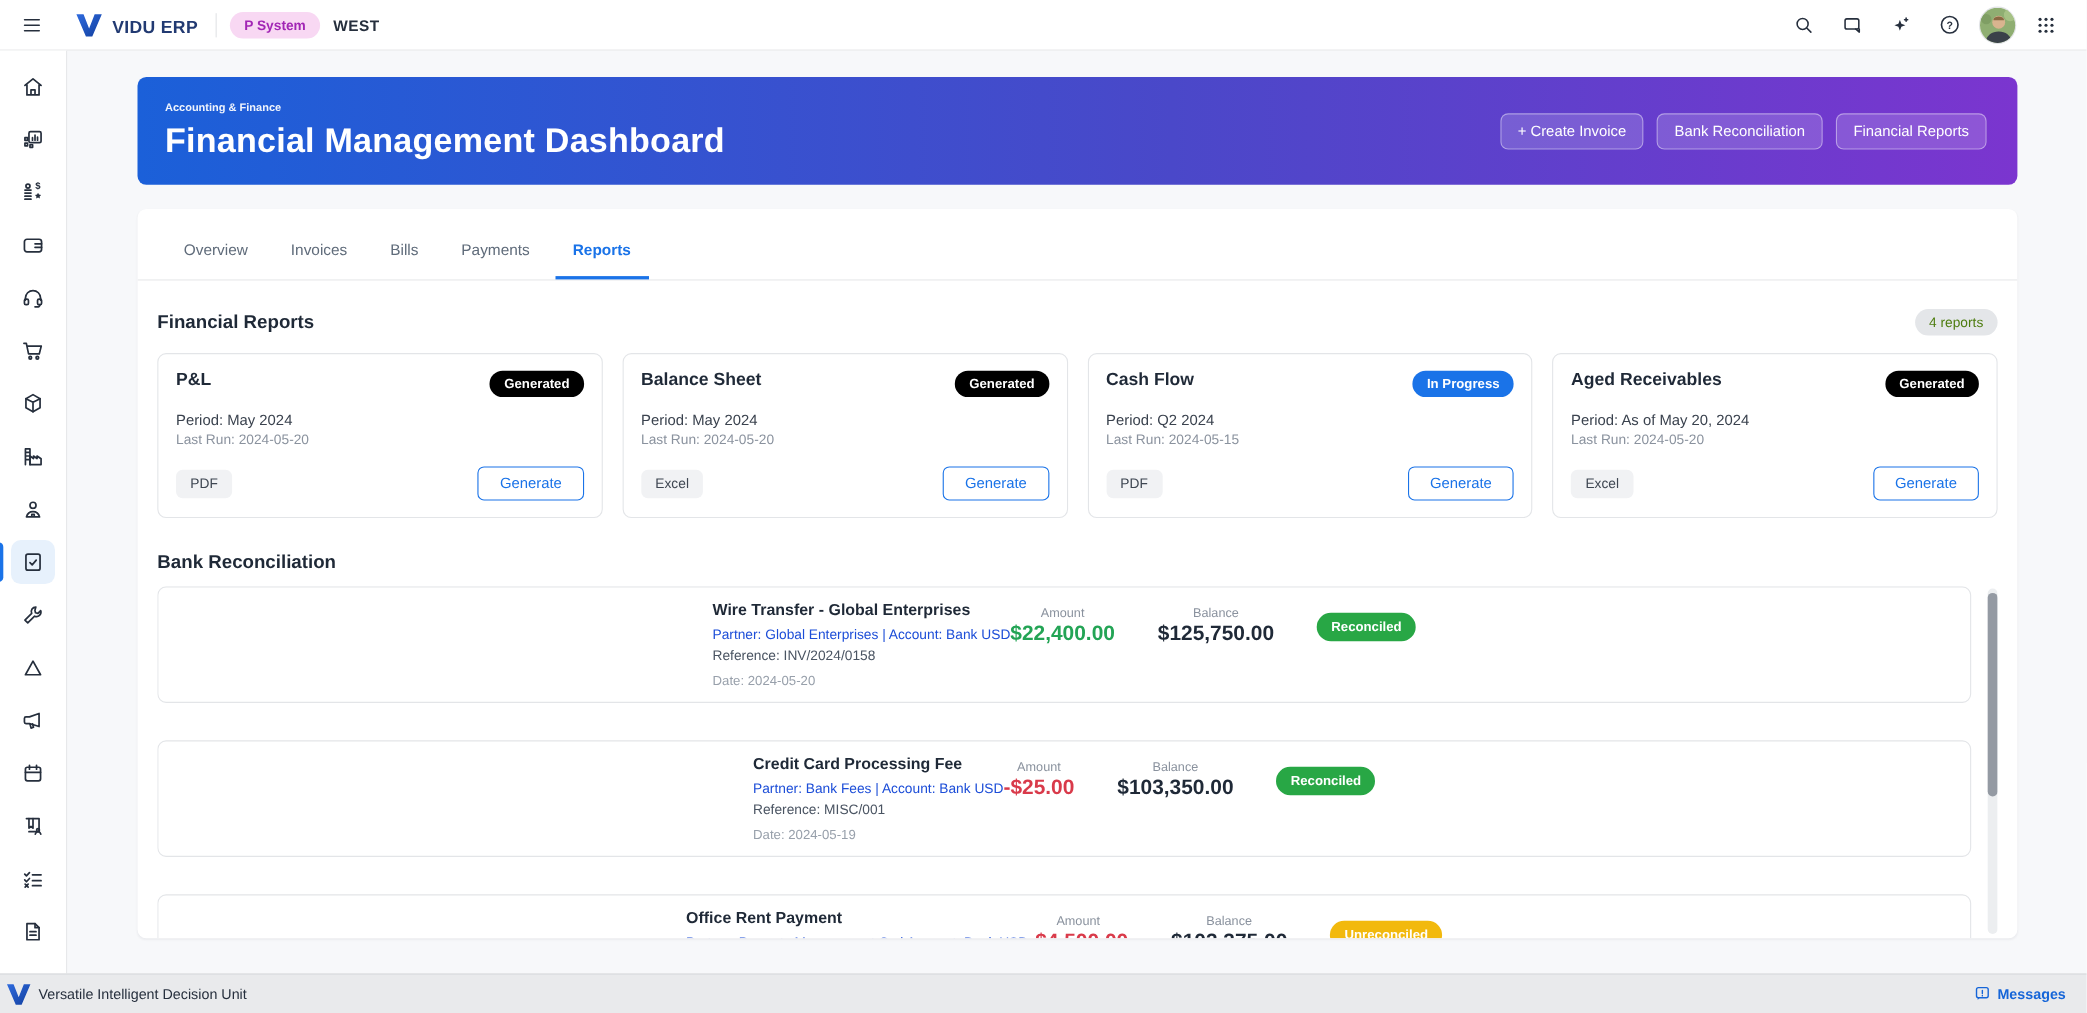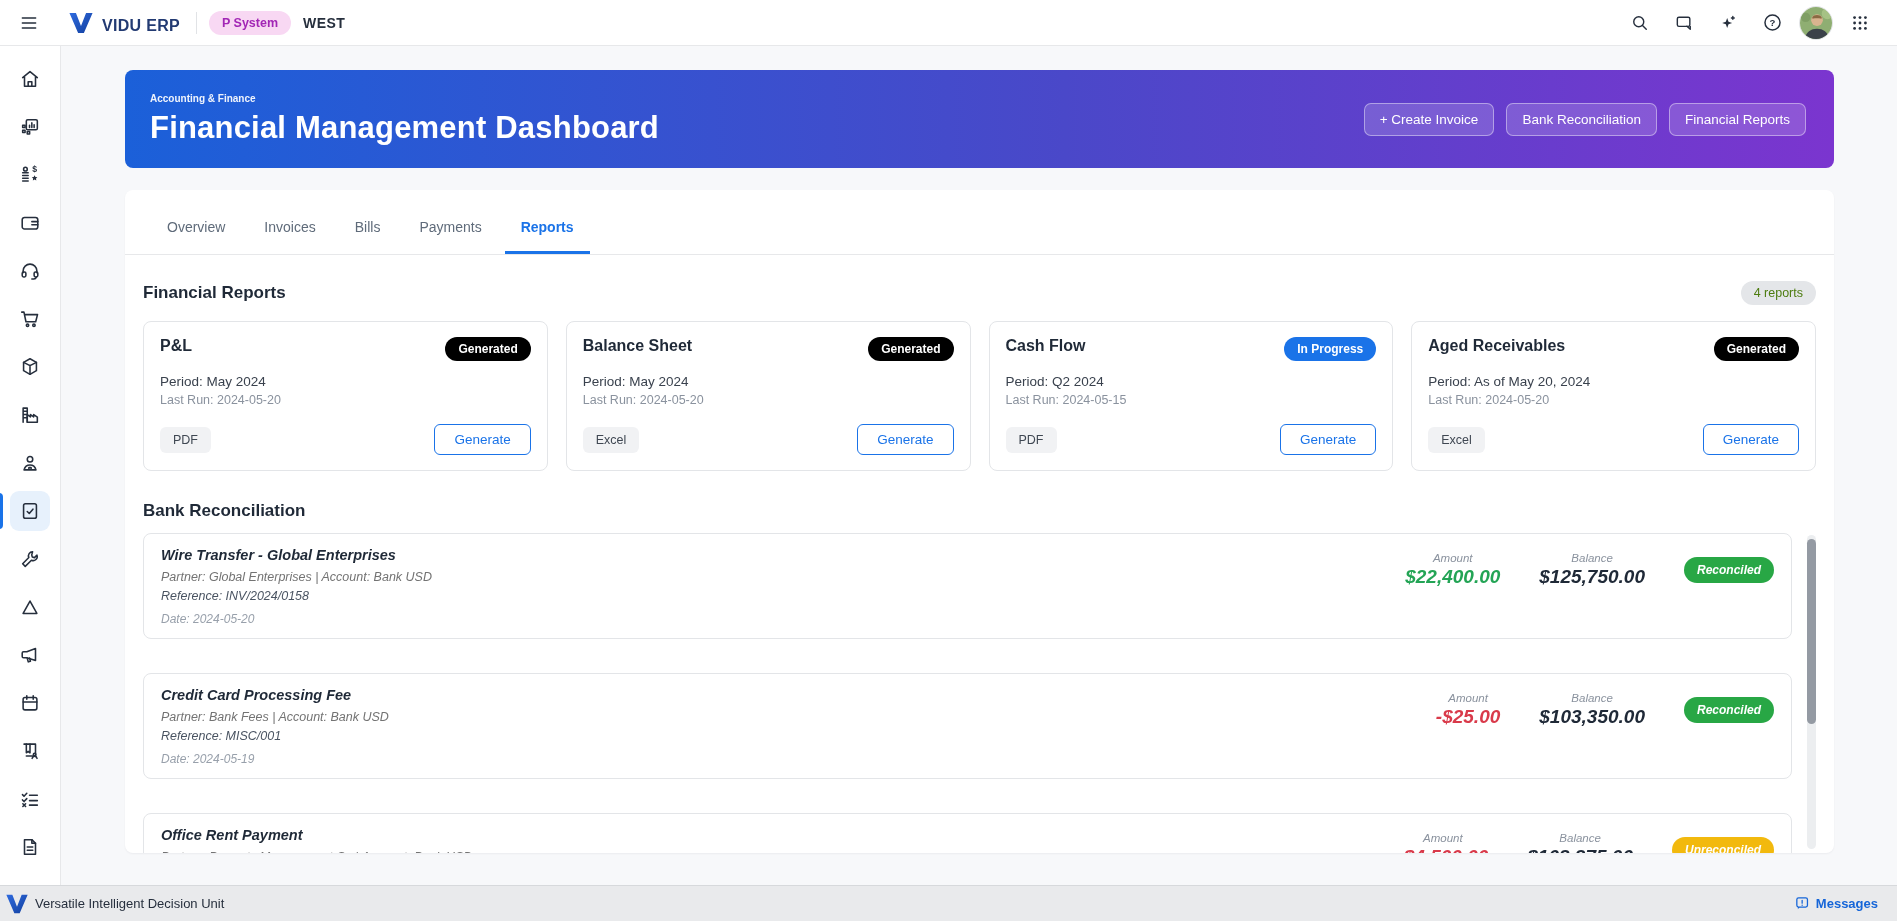--- a/index.html
+++ b/index.html
@@ -114,24 +114,24 @@
   }
 
   
   .rec-section-title { margin-top: 30px; font-size: 17px; font-weight: 700; }
   .rec-list { position: relative; margin-top: 12px; flex: 1 1 auto; min-height: 0; overflow: hidden; padding-right: 24px; }
   .rec-scroll-track { position: absolute; right: 0; top: 2px; bottom: 4px; width: 9px; border-radius: 5px; background: #eceef0; }
   .rec-scroll-thumb { position: absolute; top: 4px; left: 0; width: 9px; height: 185px; border-radius: 5px; background: #949aa3; cursor: pointer; }
   .rec-row {
     border: 1px solid #e3e5e8; border-radius: 8px; background: #fff;
     padding: 13px 17px 12px; margin-bottom: 34px;
-    display: flex; justify-content: space-between; cursor: pointer; font-style: italic;
+    display: flex; justify-content: center; cursor: pointer;
   }
   .rec-row-title { font-size: 14.5px; font-weight: 700; color: #1f2937; }
-  .rec-row-partner { margin-top: 7px; font-size: 12.5px; color: #737373; }
+  .rec-row-partner { margin-top: 7px; font-size: 12.5px; color: #1d4ed8; }
   .rec-row-ref { margin-top: 5px; font-size: 12.5px; color: #4a5462; }
   .rec-row-date { margin-top: 9px; font-size: 12px; color: #98a0ab; }
   .rec-right { display: flex; align-items: center; gap: 39px; align-self: flex-start; padding-top: 5px; }
   .metric { text-align: center; }
   .metric-label { font-size: 11.5px; color: #8a929e; }
   .metric-value { font-size: 19px; font-weight: 700; margin-top: 2px; color: #1f2937; }
   .metric-value.positive { color: #23a455; }
   .metric-value.negative { color: #d93a4a; }
   .rec-status { font-size: 12px; font-weight: 700; color: #fff; padding: 6px 13px; border-radius: 999px; white-space: nowrap; }
   .rec-status.reconciled { background: #28a745; }

